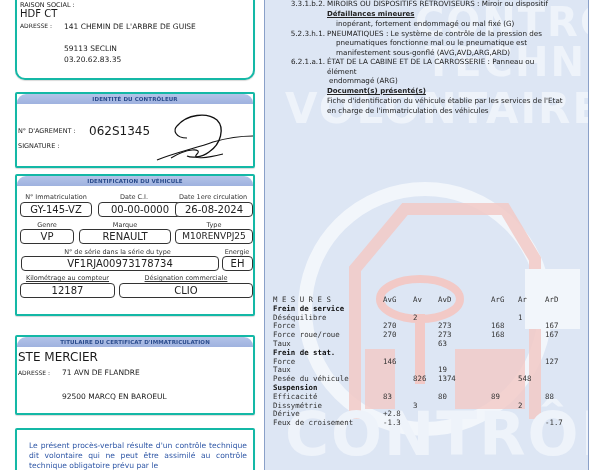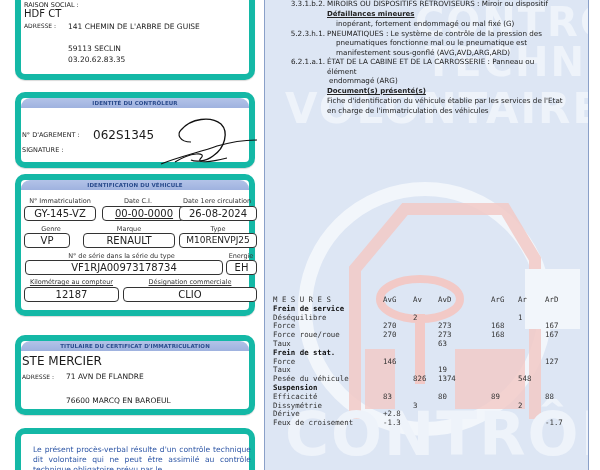--- a/index.html
+++ b/index.html
@@ -4,21 +4,21 @@
 <style>
   html, body { margin: 0; padding: 0; }
   body {
     width: 600px; height: 470px; overflow: hidden; position: relative;
     background: #ffffff;
     font-family: "DejaVu Sans", sans-serif;
     color: #1a1a1a;
   }
   .panel {
     position: absolute; left: 15px; width: 240px;
-    border: 6px solid #14b8a6; border-radius: 10px;
+    border: 2px solid #14b8a6; border-radius: 2px;
     background: #ffffff; box-sizing: border-box;
     box-shadow: 0 1px 1px rgba(0,0,0,0.15);
   }
   .panel-head {
     height: 10px; line-height: 10px; font-size: 5.5px; font-weight: bold;
     text-align: center; color: #2a4b8c;
     background: linear-gradient(#b3c3e8, #9fb2df);
     border-radius: 9px 9px 0 0; letter-spacing: 0.1px;
   }
   .lbl { font-size: 6.5px; color: #222; }
@@ -89,27 +89,27 @@
   </svg>
 </div>
 
 <div class="panel" id="p3">
   <div class="panel-head">IDENTIFICATION DU VÉHICULE</div>
 
   <div class="field-label" style="left:3px;top:17px;width:72px;">N° Immatriculation</div>
   <div class="field-box" style="left:3px;top:26px;width:72px;">GY-145-VZ</div>
 
   <div class="field-label" style="left:81px;top:17px;width:72px;">Date C.I.</div>
-  <div class="field-box" style="left:81px;top:26px;width:84px;text-decoration:underline;">00-00-0000</div>
+  <div class="field-box" style="left:81px;top:26px;width:84px;">00-00-0000</div>
 
   <div class="field-label" style="left:155px;top:17px;width:82px;">Date 1ere circulation</div>
   <div class="field-box" style="left:158px;top:26px;width:78px;">26-08-2024</div>
 
   <div class="field-label" style="left:3px;top:45px;width:54px;">Genre</div>
-  <div class="field-box" style="left:3px;top:53px;width:46px;">VP</div>
+  <div class="field-box" style="left:3px;top:53px;width:54px;">VP</div>
 
   <div class="field-label" style="left:62px;top:45px;width:92px;">Marque</div>
   <div class="field-box" style="left:62px;top:53px;width:92px;">RENAULT</div>
 
   <div class="field-label" style="left:158px;top:45px;width:78px;">Type</div>
   <div class="field-box" style="left:158px;top:53px;width:78px;font-size:9px;">M10RENVPJ25</div>
 
   <div class="field-label" style="left:3px;top:72px;width:195px;">N° de série dans la série du type</div>
   <div class="field-box" style="left:4px;top:80px;width:198px;">VF1RJA00973178734</div>
 
@@ -121,21 +121,21 @@
 
   <div class="field-label" style="left:102px;top:98px;width:134px;text-decoration:underline;">Désignation commerciale</div>
   <div class="field-box" style="left:102px;top:107px;width:134px;">CLIO</div>
 </div>
 
 <div class="panel" id="p4">
   <div class="panel-head">TITULAIRE DU CERTIFICAT D'IMMATRICULATION</div>
   <div class="abs" style="left:1px;top:13px;font-size:12px;">STE MERCIER</div>
   <div class="abs lbl" style="left:1px;top:32px;font-size:6px;">ADRESSE :</div>
   <div class="abs" style="left:45px;top:31px;font-size:7.5px;">71 AVN DE FLANDRE</div>
-  <div class="abs" style="left:45px;top:55px;font-size:7.5px;">76600 MARCQ EN BAROEUL</div>
+  <div class="abs" style="left:45px;top:55px;font-size:7.5px;">92500 MARCQ EN BAROEUL</div>
 </div>
 
 <div class="panel" id="p5">
   <div class="abs" style="left:12px;top:11px;width:218px;font-size:7.6px;line-height:10px;color:#2f57a6;text-align:justify;">Le présent procès-verbal résulte d'un contrôle technique dit volontaire qui ne peut être assimilé au contrôle technique obligatoire prévu par le</div>
 </div>
 
 <div id="right">
 
   <div class="wm-word" style="left:150px;top:0px;font-size:40px;">CONTRÔLE</div>
   <div class="wm-word" style="left:160px;top:40px;font-size:40px;">TECHNIQUE</div>

